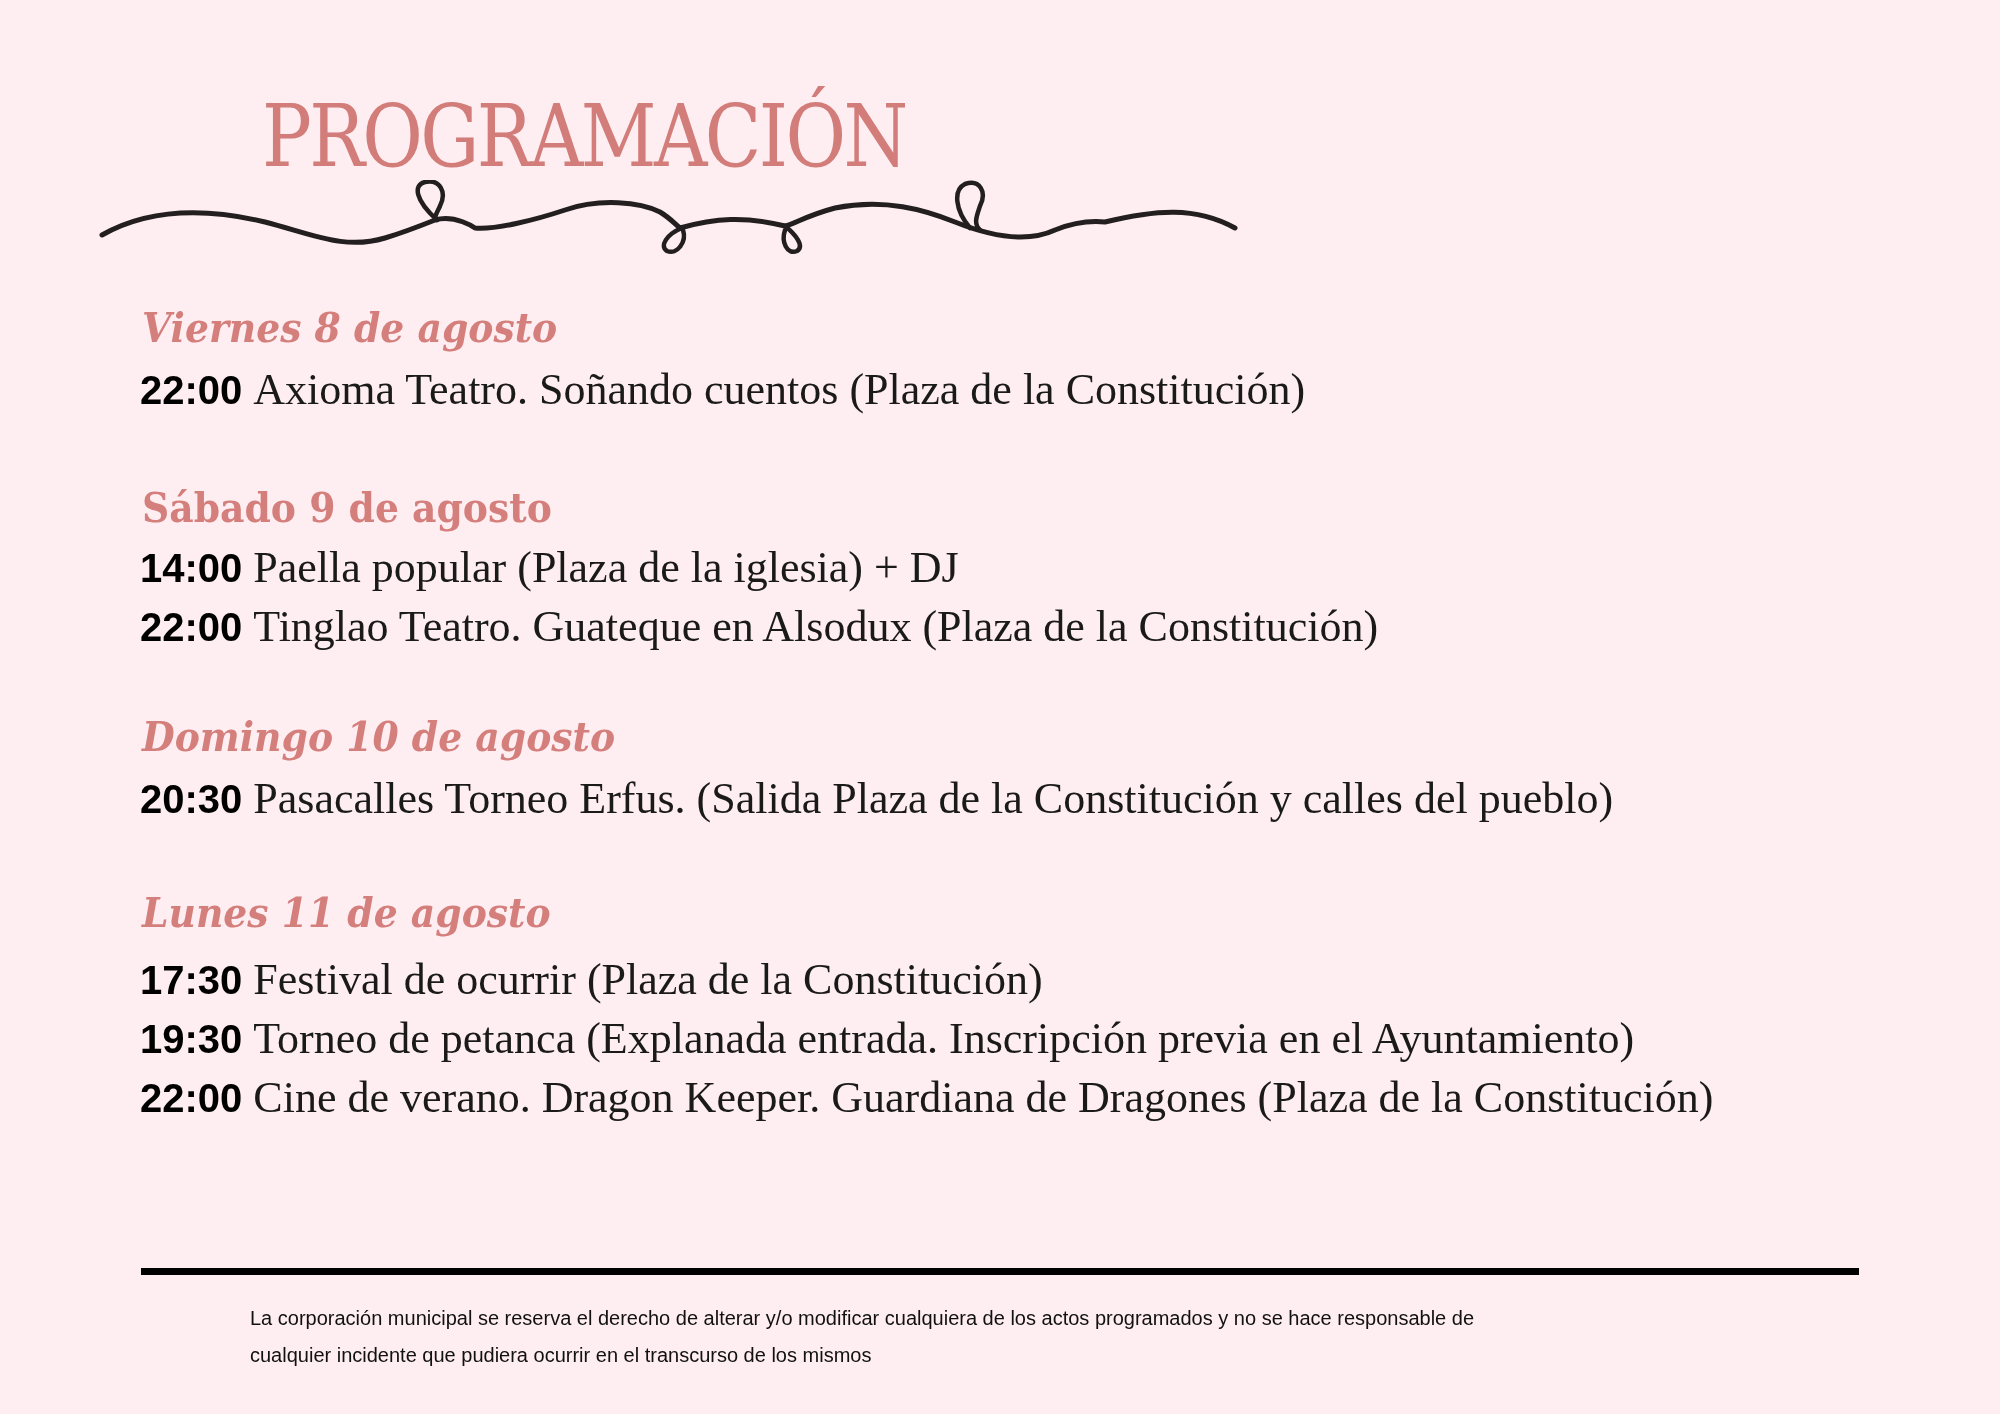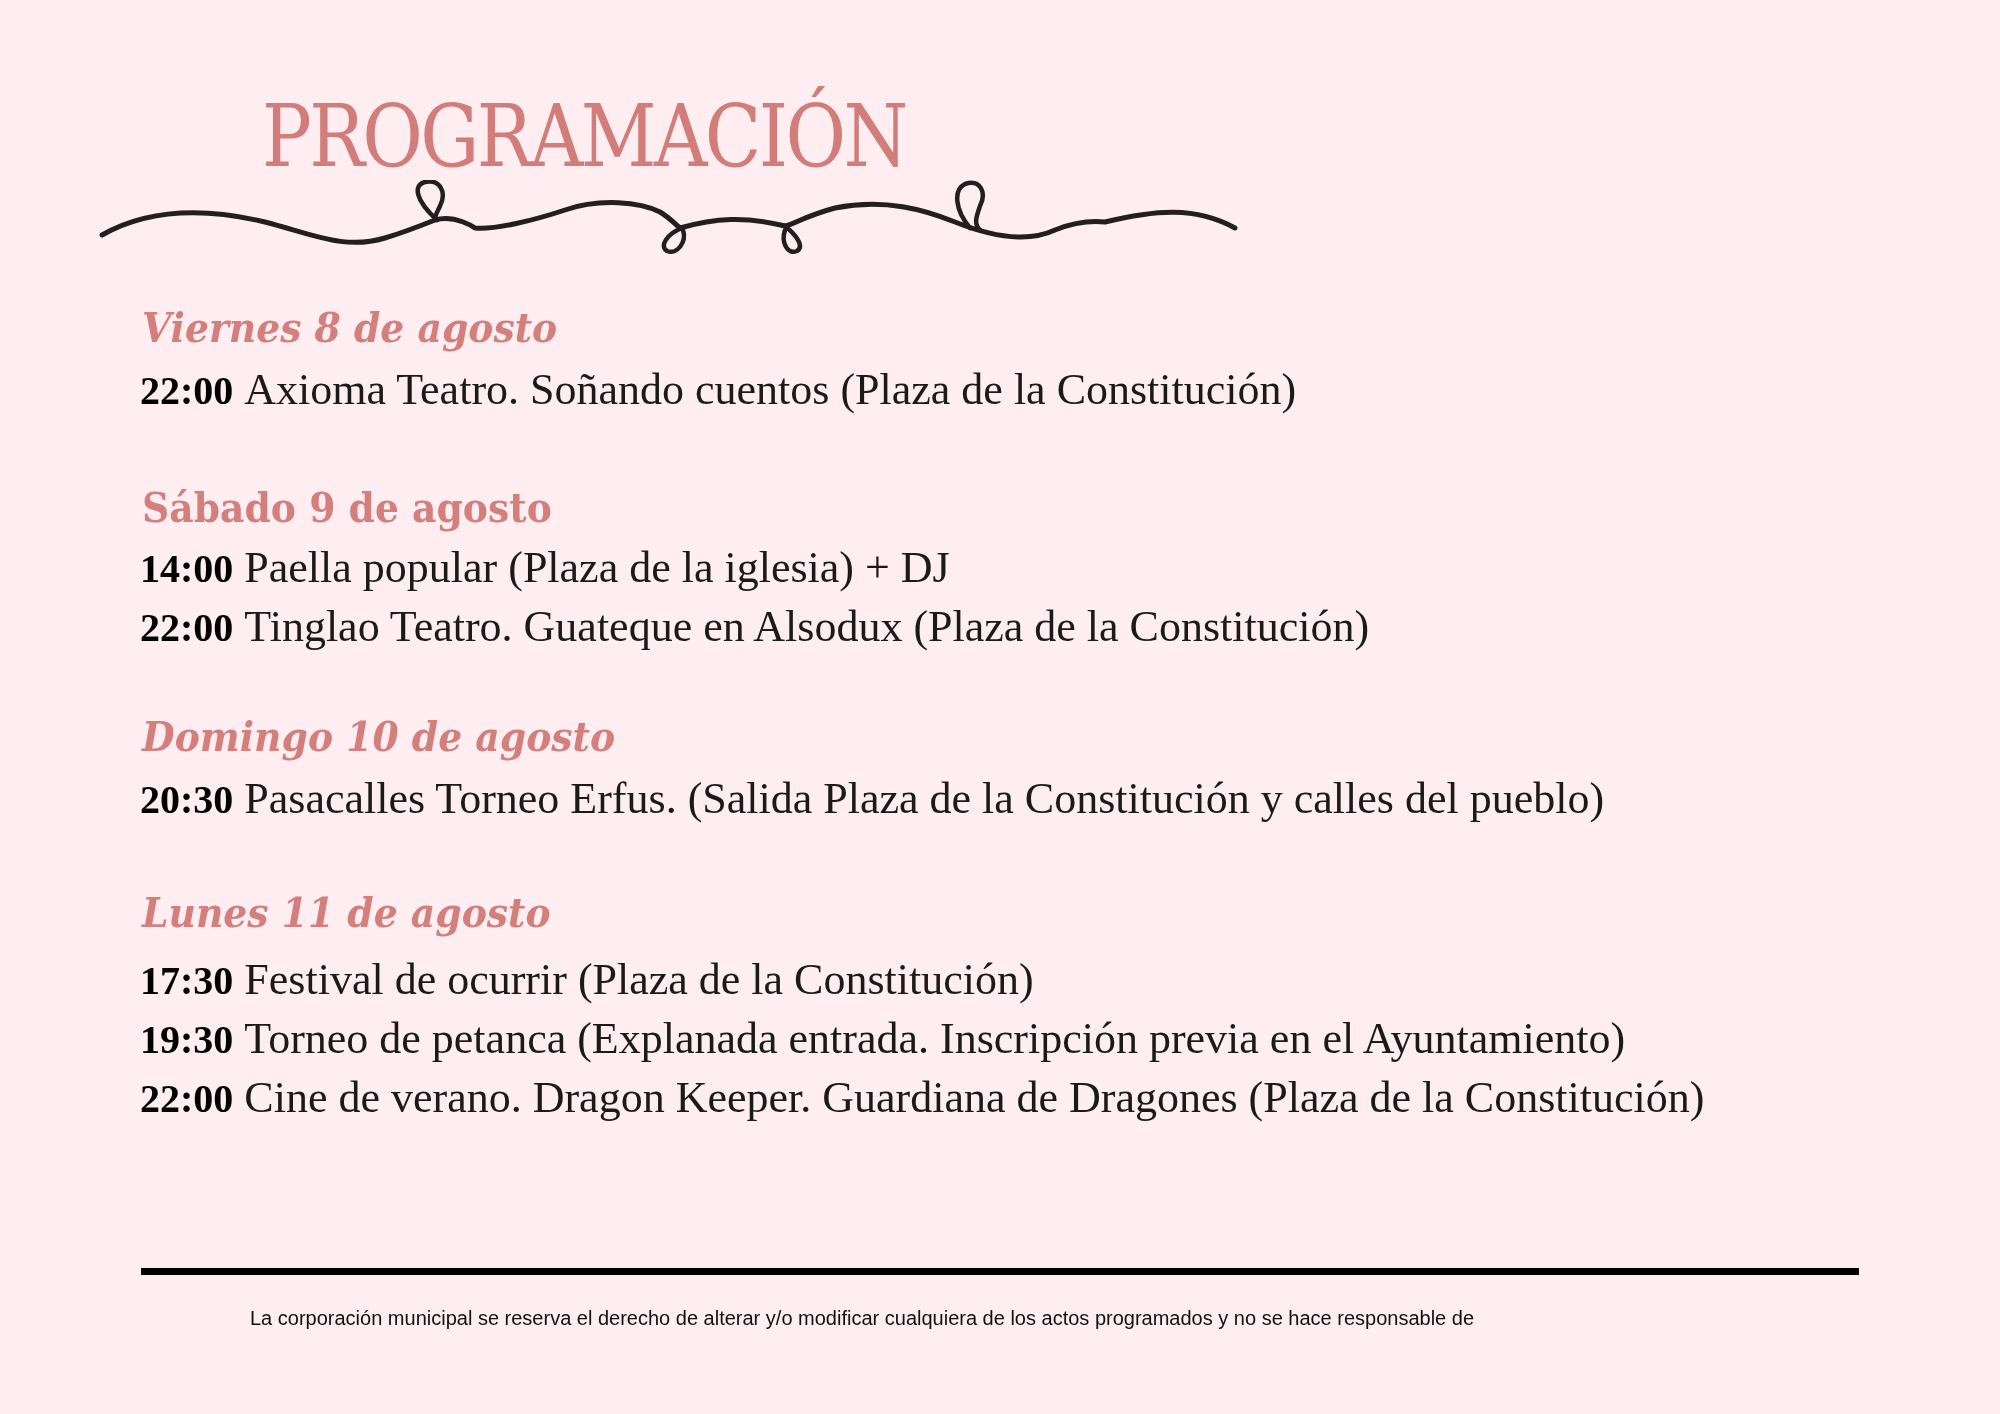--- a/index.html
+++ b/index.html
@@ -52,21 +52,21 @@
     position: absolute;
     left: 140px;
     margin: 0;
     font-family: "Liberation Serif", serif;
     font-size: 44px;
     line-height: 52px;
     white-space: nowrap;
     color: #1a1a1a;
   }
   .event-time {
-    font-family: Liberation Serif, serif;
+    font-family: Liberation Sans, sans-serif;
     font-weight: bold;
     font-size: 40px;
     color: #000;
     margin-right: 11px;
   }
   .rule {
     position: absolute;
     left: 141px;
     top: 1268px;
     width: 1718px;
@@ -130,13 +130,14 @@
   <span class="event-time">19:30</span><span>Torneo de petanca (Explanada entrada. Inscripción previa en el Ayuntamiento)</span>
 </p>
 <p class="event-line" style="top:1072px;">
   <span class="event-time">22:00</span><span>Cine de verano. Dragon Keeper. Guardiana de Dragones (Plaza de la Constitución)</span>
 </p>
 
 <div class="rule" style="background:#000;"></div>
 
 <p class="disclaimer">
   <span>La corporación municipal se reserva el derecho de alterar y/o modificar cualquiera de los actos programados y no se hace responsable de</span><br>
+  <span>cualquier incidente que pudiera ocurrir en el transcurso de los mismos</span>
 </p>
 
 </body></html>

